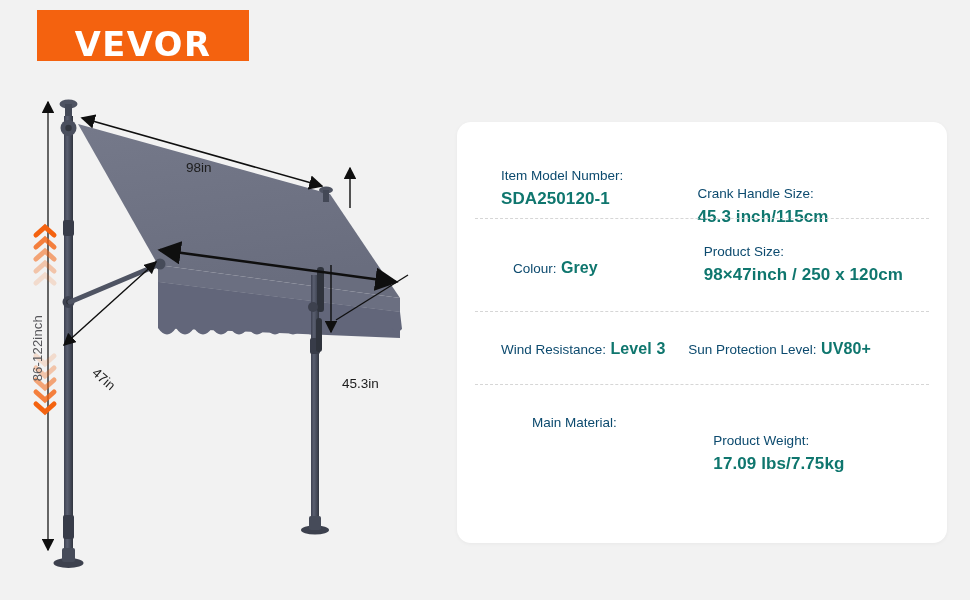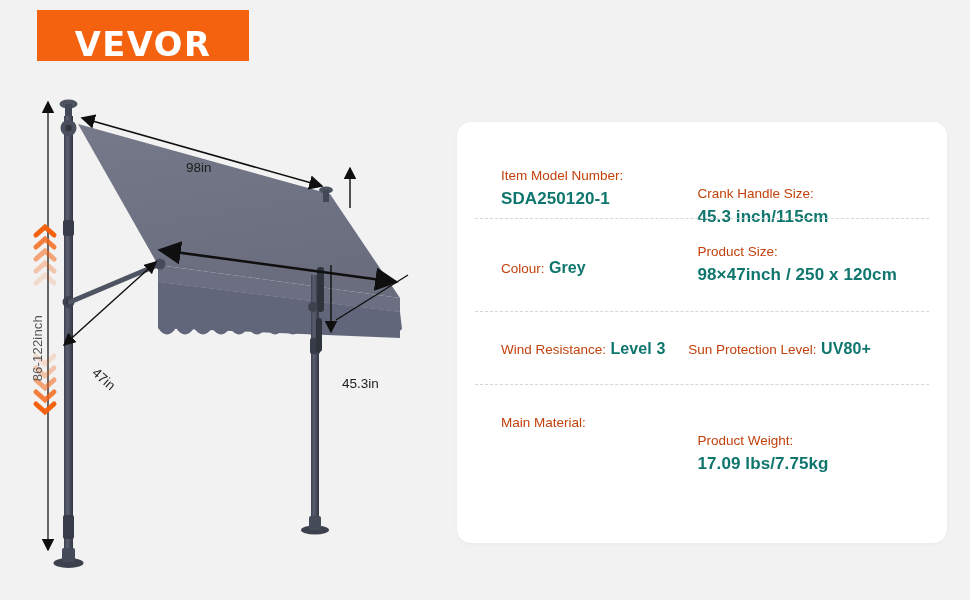--- a/index.html
+++ b/index.html
@@ -100,21 +100,21 @@
     top: 0;
     border-top: 1px dashed #d6d6d6;
   }
   .spec-col {
     box-sizing: border-box;
   }
   .spec-col.left  { width: 218px; }
   .spec-col.right { width: 228px; }
 
   .spec-label {
-    color: #c2410c;
+    color: #0c4a6e;
     font-size: 13.5px;
     line-height: 1.55;
   }
   .spec-value {
     color: #0f766e;
     font-size: 17px;
     font-weight: 700;
     line-height: 1.42;
     letter-spacing: .1px;
   }
@@ -125,30 +125,30 @@
     display: inline;
     font-size: 16px;
   }
 
   
   .row-1 { height: 96px; }
   .row-1 .spec-col.left  { padding-top: 44px; }
   .row-1 .spec-col.right { padding-top: 62px; }
 
   .row-2 { height: 93px; }
-  .row-2 .spec-col.left  { padding-top: 39px; }
+  .row-2 .spec-col.left  { padding-top: 39px; margin-left: 12px; }
   .row-2 .spec-col.right { padding-top: 24px; }
 
   .row-3 { height: 73px; }
   .row-3 .spec-col.left  { padding-top: 27px; }
   .row-3 .spec-col.right { padding-top: 27px; }
   .row-3 .spec-col.right { width: 250px; }
 
   .row-4 { height: 159px; }
-  .row-4 .spec-col.left  { padding-top: 29px; }
+  .row-4 .spec-col.left  { padding-top: 29px; margin-left: 31px; }
   .row-4 .spec-col.right { padding-top: 47px; }
 </style>
 </head>
 <body>
 
 <div class="stage">
 
   <div class="logo-box">
     <span class="logo-text">VEVOR</span>
   </div>

